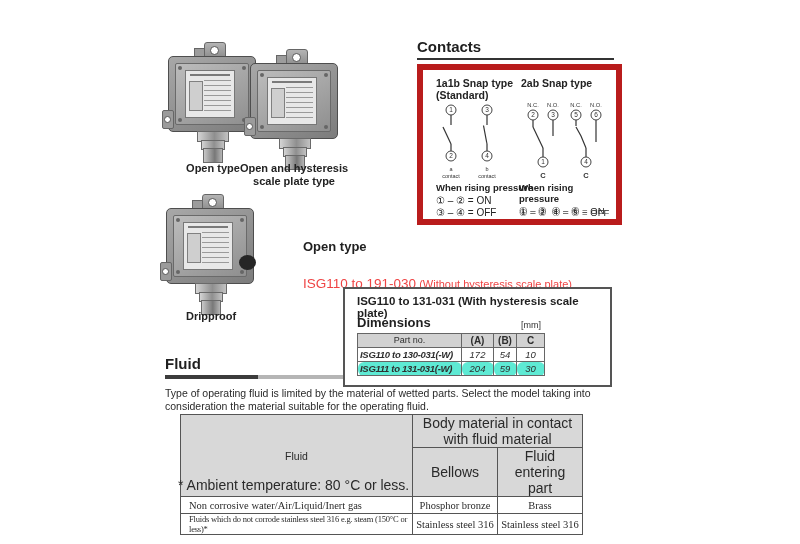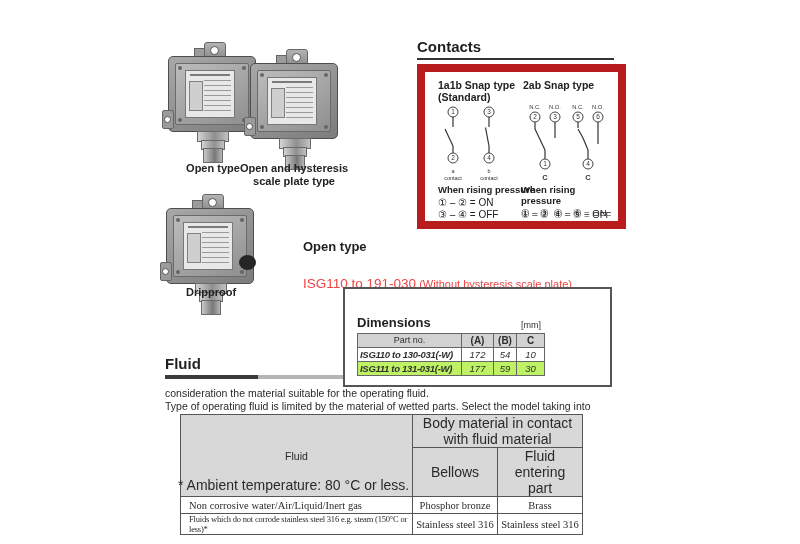--- a/index.html
+++ b/index.html
@@ -29,21 +29,21 @@
   .b1{left:33px;top:89px;width:30px;height:9px;}
   .b2{left:37px;top:98px;width:22px;height:8px;}
   .b3{left:39px;top:106px;width:18px;height:13px;background:linear-gradient(90deg,#c8c8c8,#787878 60%,#b5b5b5);}
   .dev-knob{display:none;}
   .d3 .dev-knob{display:block;position:absolute;left:77px;top:61px;width:17px;height:15px;background:#262626;border-radius:50%;}
   .caption{position:absolute;font-weight:bold;font-size:11px;color:#222;text-align:center;line-height:1.18;}
 
   
   .contacts-title{left:417px;top:38px;font-size:15px;font-weight:bold;color:#1f1f1f;}
   .contacts-rule{left:417px;top:58px;width:197px;height:2px;background:#333;}
-  .contacts-box{left:417px;top:64px;width:193px;height:149px;border:8px solid #b91c1c;}
+  .contacts-box{left:417px;top:64px;width:193px;height:149px;border:6px solid #b91c1c;}
   .contacts-box .col-title{position:absolute;font-size:10.5px;font-weight:bold;line-height:1.15;color:#222;}
   .ct-left{left:13px;top:7px;}
   .ct-right{left:98px;top:7px;}
   .diag{position:absolute;}
   .diag svg{display:block;}
   .diag text{fill:#333;font-family:"Liberation Sans",sans-serif;}
   .diag line,.diag polyline{stroke:#333;stroke-width:1.2;fill:none;}
   .diag circle{fill:#fff;stroke:#444;stroke-width:1;}
   .contact-label{position:absolute;font-size:5.5px;line-height:1.25;text-align:center;color:#333;}
   .rising{position:absolute;font-size:9.5px;font-weight:bold;color:#222;}
@@ -58,21 +58,21 @@
   .isg-box{left:343px;top:287px;width:265px;height:96px;border:2px solid #555;background:#fff;z-index:3;}
   .isg-title{position:absolute;left:12px;top:6px;font-size:11.5px;font-weight:bold;color:#1f1f1f;}
   .dim-head{position:absolute;left:12px;top:26px;font-size:13px;font-weight:bold;color:#1f1f1f;}
   .dim-unit{position:absolute;left:176px;top:31px;font-size:9px;color:#333;}
   .dim-table{position:absolute;left:12px;top:44px;border-collapse:collapse;table-layout:fixed;}
   .dim-table td,.dim-table th{border:1px solid #666;padding:0 2px;height:13px;line-height:13px;}
   .dim-table th{background:#d2d2d2;font-weight:bold;font-size:10px;text-align:center;}
   .dim-table th.partno{font-weight:normal;font-size:9px;}
   .dim-table td{font-size:9.5px;text-align:center;font-style:italic;}
   .dim-table td.part{font-weight:bold;text-align:left;letter-spacing:-0.3px;}
-  .dim-table tr.alt td{background:#bef264;}
+  .dim-table tr.alt td{background:#5eead4;border-radius:6px;}
 
   
   .fluid-head{left:165px;top:355px;font-size:15px;font-weight:bold;color:#1f1f1f;}
   .fluid-bar{left:165px;top:375px;width:408px;height:4px;background:#b5b5b5;z-index:1;}
   .fluid-bar .dark{position:absolute;left:0;top:0;width:93px;height:100%;background:#3c3c3c;}
   .fluid-desc{left:165px;top:387px;font-size:10.5px;line-height:1.22;color:#2a2a2a;}
   .fluid-table{left:180px;top:414px;border-collapse:collapse;table-layout:fixed;}
   .fluid-table td,.fluid-table th{border:1px solid #555;padding:0 3px;text-align:center;color:#2a2a2a;}
   .fluid-table th{background:#d8d8d8;font-weight:normal;font-size:10.5px;}
   .fluid-table th.small{font-size:14px;height:13px;margin-top:28px;}
@@ -157,21 +157,21 @@
     <div class="bell b1"></div>
     <div class="bell b2"></div>
     <div class="bell b3"></div>
   </div>
 
   <div class="caption" style="left:182px;top:162px;width:62px;">Open type</div>
   <div class="caption" style="left:238px;top:162px;width:112px;">
     <div>Open and hysteresis</div>
     <div>scale plate type</div>
   </div>
-  <div class="caption" style="left:178px;top:286px;width:66px;">Dripproof</div>
+  <div class="caption" style="left:178px;top:310px;width:66px;">Dripproof</div>
 
   <div class="abs contacts-title">Contacts</div>
   <div class="abs contacts-rule"></div>
 
   <div class="abs contacts-box">
     <div class="col-title ct-left">
       <div>1a1b Snap type</div>
       <div>(Standard)</div>
     </div>
     <div class="col-title ct-right">2ab Snap type</div>
@@ -241,20 +241,21 @@
     <div class="rule-line" style="left:96px;top:135px;">① – ③  ④ – ⑥ = ON</div>
     <div class="rule-line" style="left:96px;top:137px;">① – ②  ④ – ⑤ = OFF</div>
   </div>
 
   <div class="abs ot-head">Open type</div>
   <div class="abs ot-model">
     <span>ISG110 to 191-030</span><span class="note"> (Without hysteresis scale plate)</span>
   </div>
 
   <div class="abs isg-box">
+    <div class="isg-title">ISG110 to 131-031 (With hysteresis scale plate)</div>
     <div class="dim-head">Dimensions</div>
     <div class="dim-unit">[mm]</div>
     <table class="dim-table">
       <colgroup>
           <col style="width:104px">
           <col style="width:32px">
           <col style="width:23px">
           <col style="width:28px">
         </colgroup>
       <tbody>
@@ -265,35 +266,35 @@
         <th>C</th>
       </tr>
       <tr>
         <td class="part">ISG110 to 130-031(-W)</td>
         <td>172</td>
         <td>54</td>
         <td>10</td>
       </tr>
       <tr class="alt">
         <td class="part">ISG111 to 131-031(-W)</td>
-        <td>177</td>
+        <td>204</td>
         <td>59</td>
         <td>30</td>
       </tr>
     </tbody>
       </table>
   </div>
 
   <div class="abs fluid-head">Fluid</div>
   <div class="abs fluid-bar">
       <div class="dark"></div>
     </div>
   <div class="abs fluid-desc">
+    <div>Type of operating fluid is limited by the material of wetted parts. Select the model taking into</div>
     <div>consideration the material suitable for the operating fluid.</div>
-    <div>Type of operating fluid is limited by the material of wetted parts. Select the model taking into</div>
   </div>
 
   <table class="abs fluid-table">
     <colgroup>
         <col style="width:232px">
         <col style="width:85px">
         <col style="width:85px">
       </colgroup>
     <tbody>
         <tr>

